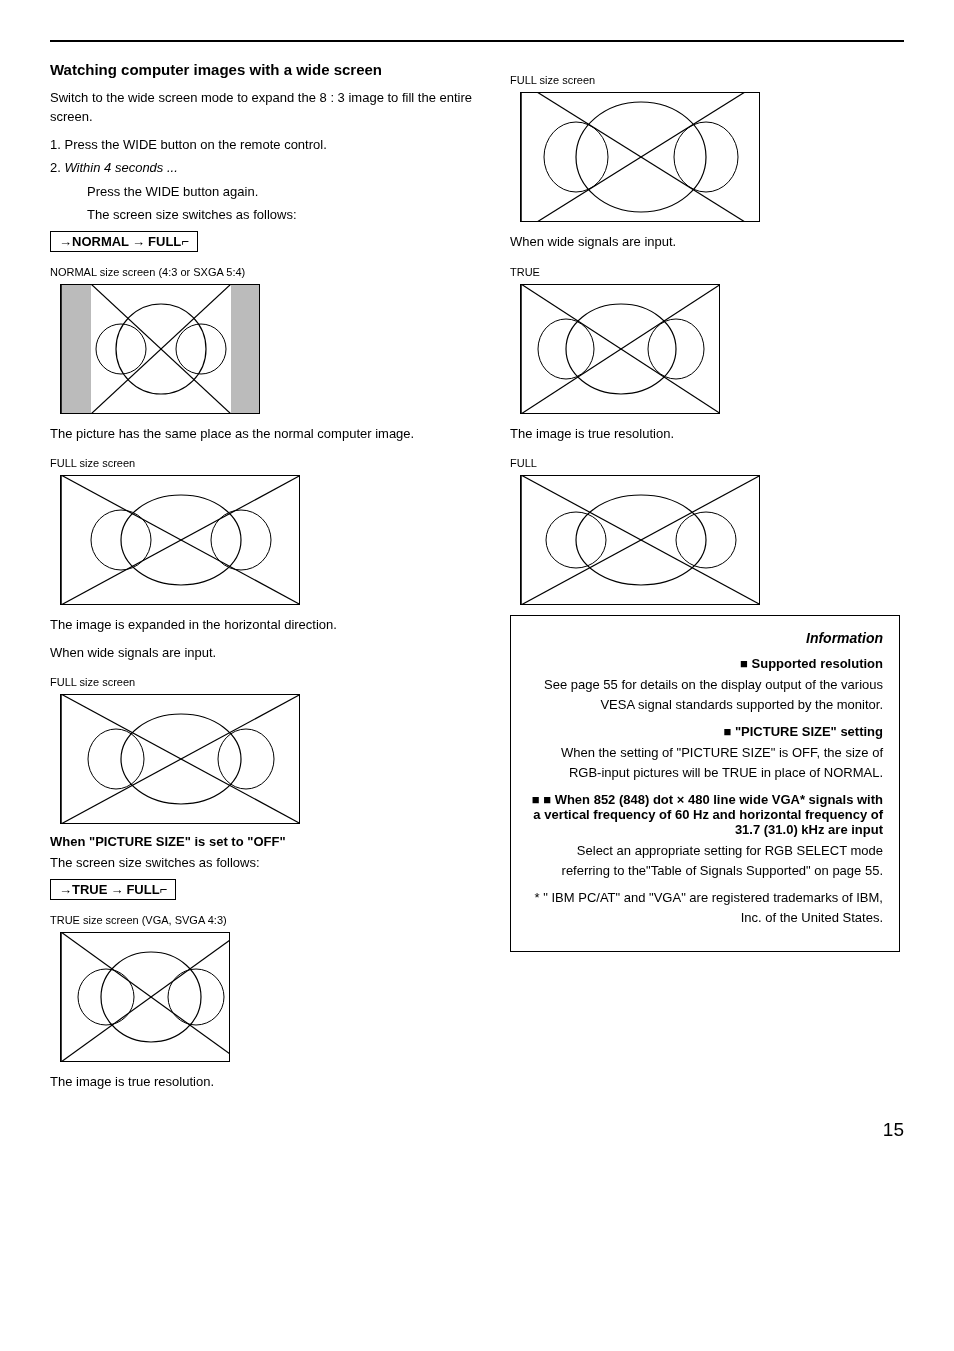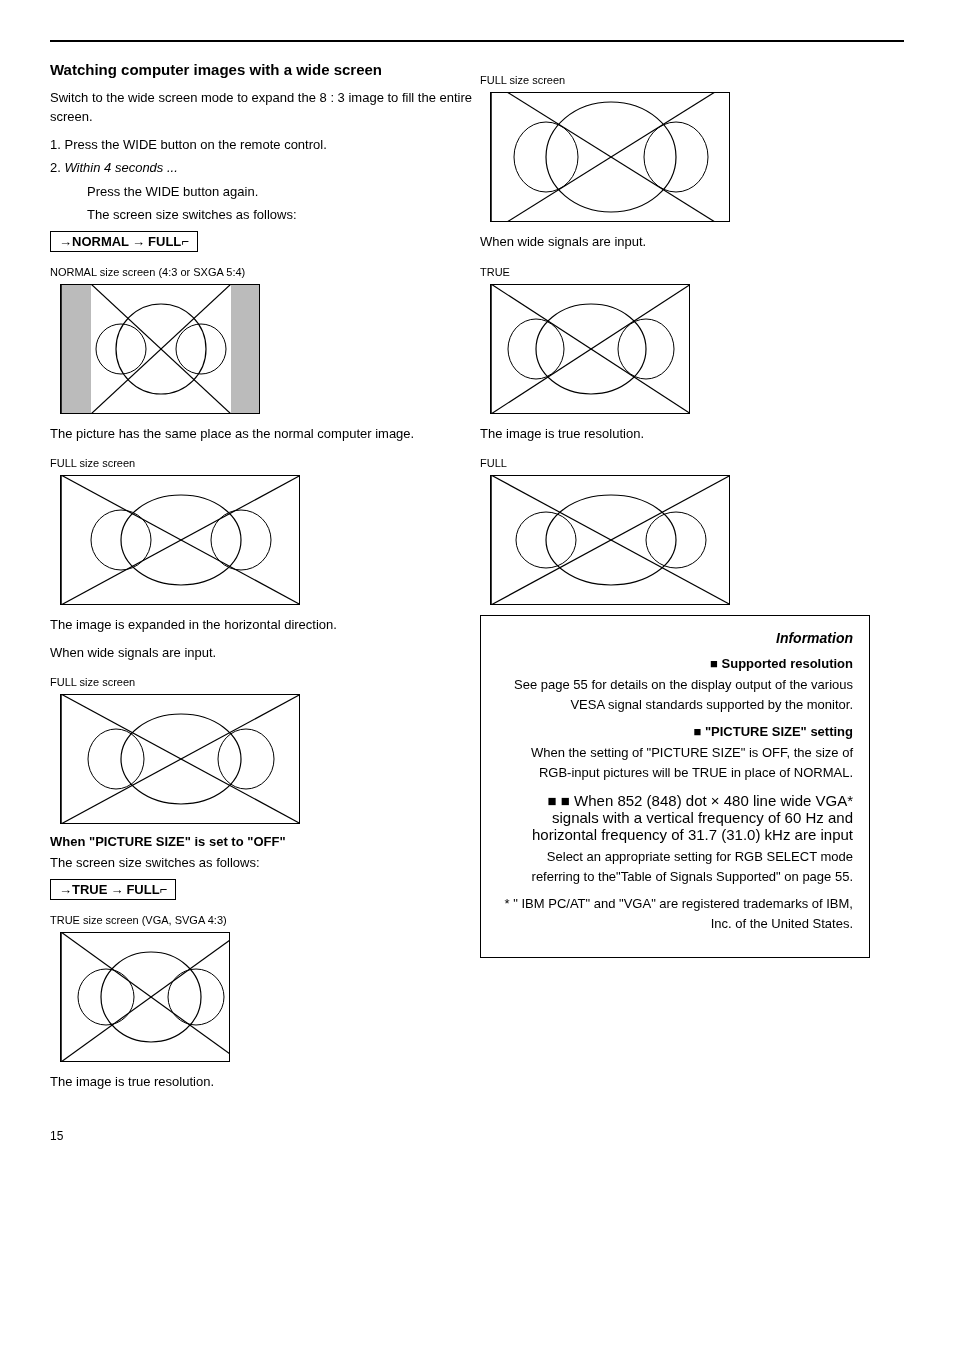--- a/index.html
+++ b/index.html
@@ -16,20 +16,21 @@
       min-height: 1351px;
       padding: 40px 50px 40px 50px;
       position: relative;
     }
     .top-border {
       border-top: 2px solid #000;
       margin-bottom: 18px;
     }
     .two-col {
       display: flex;
+      gap: 30px;
     }
     .col-left {
       flex: 1;
       max-width: 430px;
     }
     .col-right {
       flex: 1;
       max-width: 390px;
     }
     .section-title {
@@ -124,23 +125,23 @@
     }
     .info-subsection-title {
       font-weight: bold;
       font-size: 13px;
       margin-bottom: 4px;
     }
     .info-subsection-title::before {
       content: "■ ";
     }
     .page-number {
-      text-align: left;
-      font-size: 12px;
-      margin-top: 30px;
+      text-align: right;
+      font-size: 19px;
+      margin-top: 20px;
     }
     .when-section-title {
       font-weight: bold;
       font-size: 13px;
       margin-bottom: 4px;
       margin-top: 10px;
     }
   </style>
 </head>
 <body>
@@ -318,21 +319,21 @@
           <div class="info-subsection-title">Supported resolution</div>
           <p class="body-text">See page 55 for details on the display output of the various VESA signal standards supported by the monitor.</p>
         </div>
 
         <div class="info-subsection">
           <div class="info-subsection-title">"PICTURE SIZE" setting</div>
           <p class="body-text">When the setting of "PICTURE SIZE" is OFF, the size of RGB-input pictures will be TRUE in place of NORMAL.</p>
         </div>
 
         <div class="info-subsection">
-          <div class="info-subsection-title" style="font-weight:normal; font-size:15px; margin-bottom:4px;">
+          <div class="info-subsection-title" style="font-weight:bold; font-size:13px; margin-bottom:4px;">
             <span>■ </span><span>When 852 (848) dot × 480 line wide VGA* signals with a vertical frequency of 60 Hz and horizontal frequency of 31.7 (31.0) kHz are input</span>
           </div>
           <p class="body-text">Select an appropriate setting for RGB SELECT mode referring to the"Table of Signals Supported" on page 55.</p>
           <p class="body-text">* " IBM PC/AT" and "VGA" are registered trademarks of IBM, Inc. of the United States.</p>
         </div>
       </div>
 
     </div>
   </div>
 

